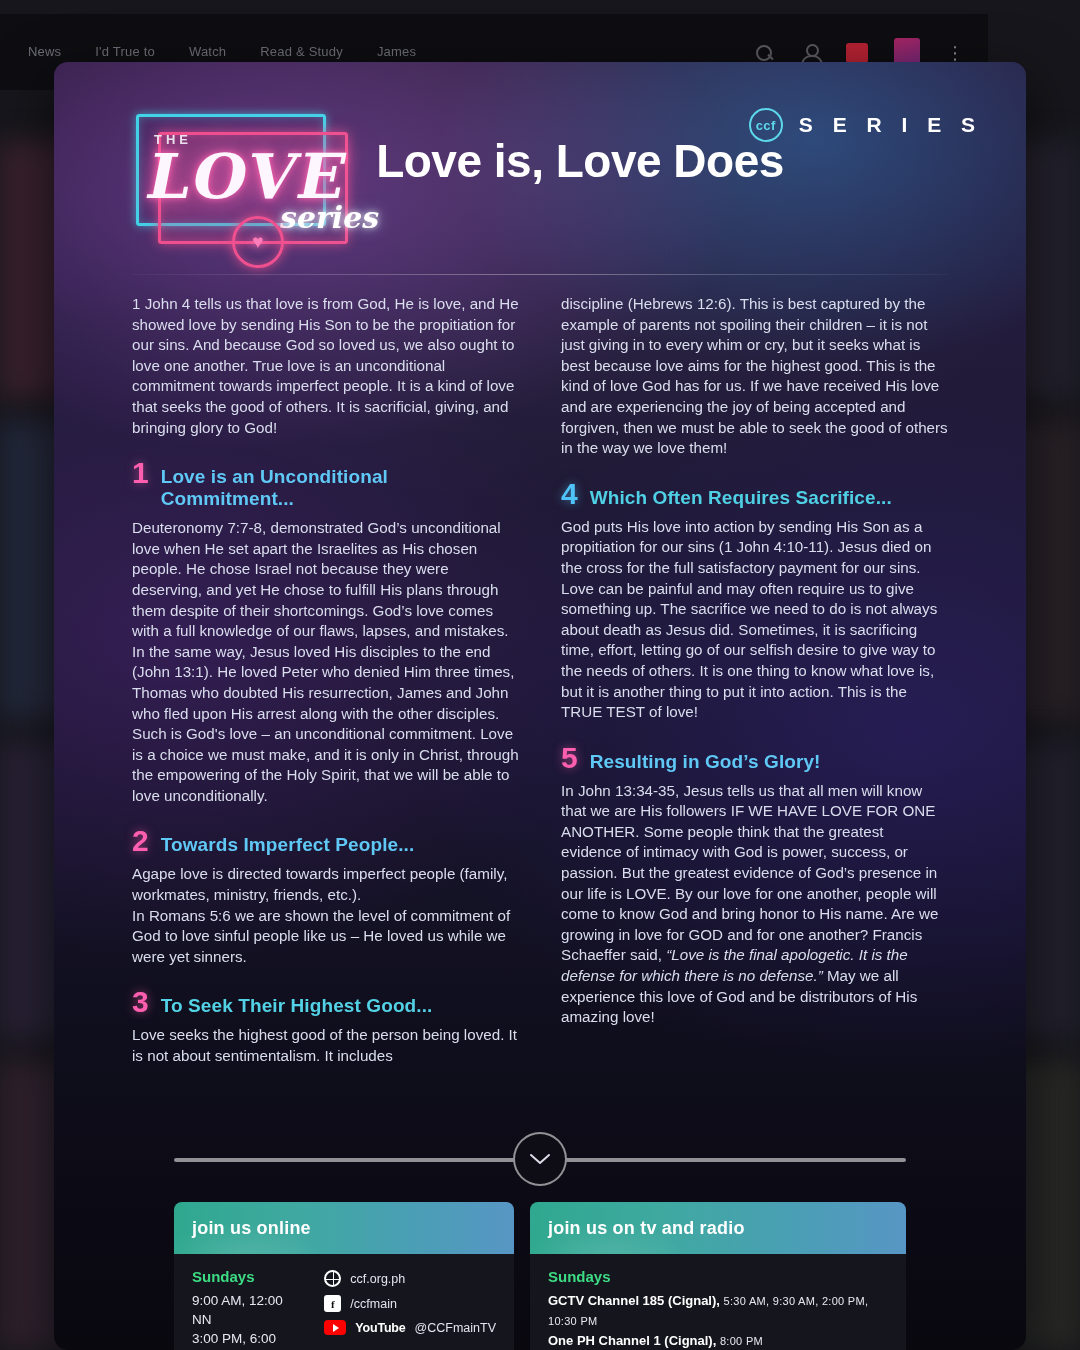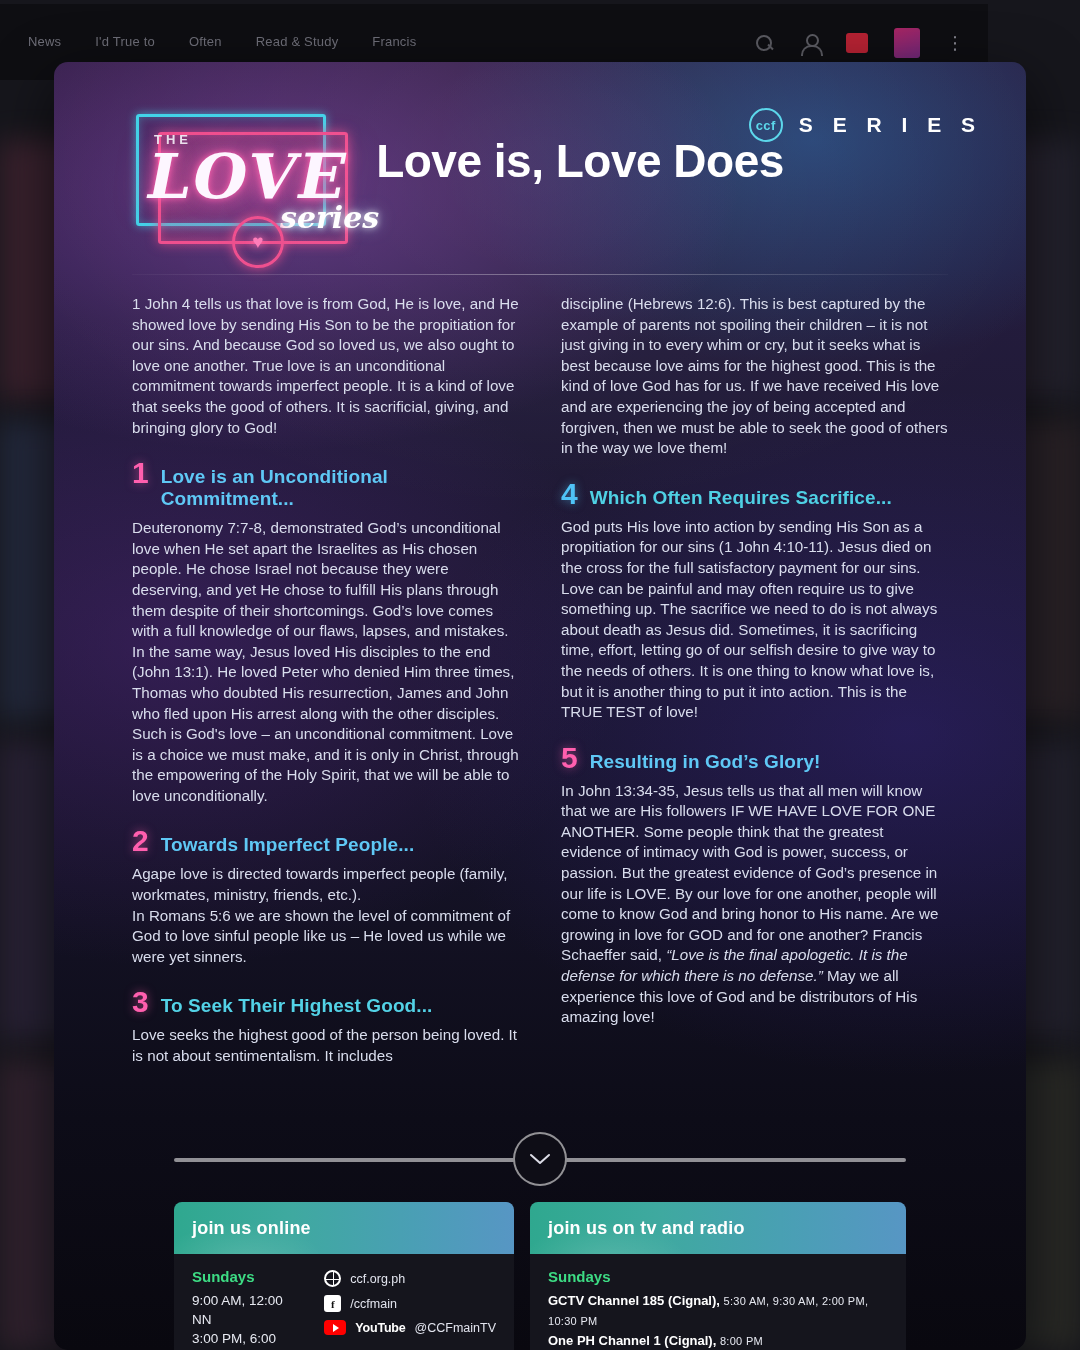--- a/index.html
+++ b/index.html
@@ -26,21 +26,21 @@
     background: linear-gradient(90deg,#5a2b3a,#3a2a4a,#4a3a2a,#2a3a4a,#503040,#2a2a3a); }
   .bg-r2 { left: 0; top: 420px; width: 1080px; height: 300px;
     background: linear-gradient(90deg,#2b3a5a,#4a2a3a,#2a4a3a,#5a4a2a,#303050,#3a2a2a); }
   .bg-r3 { left: 0; top: 740px; width: 1080px; height: 300px;
     background: linear-gradient(90deg,#3a2a4a,#2a3a4a,#5a3a2a,#2a4a4a,#402840,#2a2a3a); }
   .bg-r4 { left: 0; top: 1060px; width: 1080px; height: 290px;
     background: linear-gradient(90deg,#4a2a3a,#2a3a5a,#3a4a2a,#4a2a4a,#283048,#3a3a2a); }
 
   
   #topbar {
-    position: absolute; left: 0; top: 4px; width: 988px; height: 76px;
+    position: absolute; left: 0; top: 14px; width: 988px; height: 76px;
     background: #0e0e12;
     color: #8c8c96;
     font-size: 13px;
     z-index: 5;
   }
   #topbar .nav-left {
     position: absolute; left: 28px; top: 30px;
     display: flex; gap: 34px;
   }
   #topbar .nav-left span { color: #6e6e78; letter-spacing: .2px; }
@@ -270,23 +270,23 @@
   <div class="blur-strip bg-r1"></div>
   <div class="blur-strip bg-r2"></div>
   <div class="blur-strip bg-r3"></div>
   <div class="blur-strip bg-r4"></div>
 </div>
 
 <div id="topbar">
   <div class="nav-left">
     <span>News</span>
     <span>I'd True to</span>
-    <span>Often</span>
+    <span>Watch</span>
     <span>Read &amp; Study</span>
-    <span>Francis</span>
+    <span>James</span>
   </div>
   <div class="nav-right">
     <span class="ic ic-search"></span>
     <span class="ic ic-user"></span>
     <span class="badge-red"></span>
     <span class="badge-pink"></span>
     <span class="ic-more">⋮</span>
   </div>
 </div>
 

